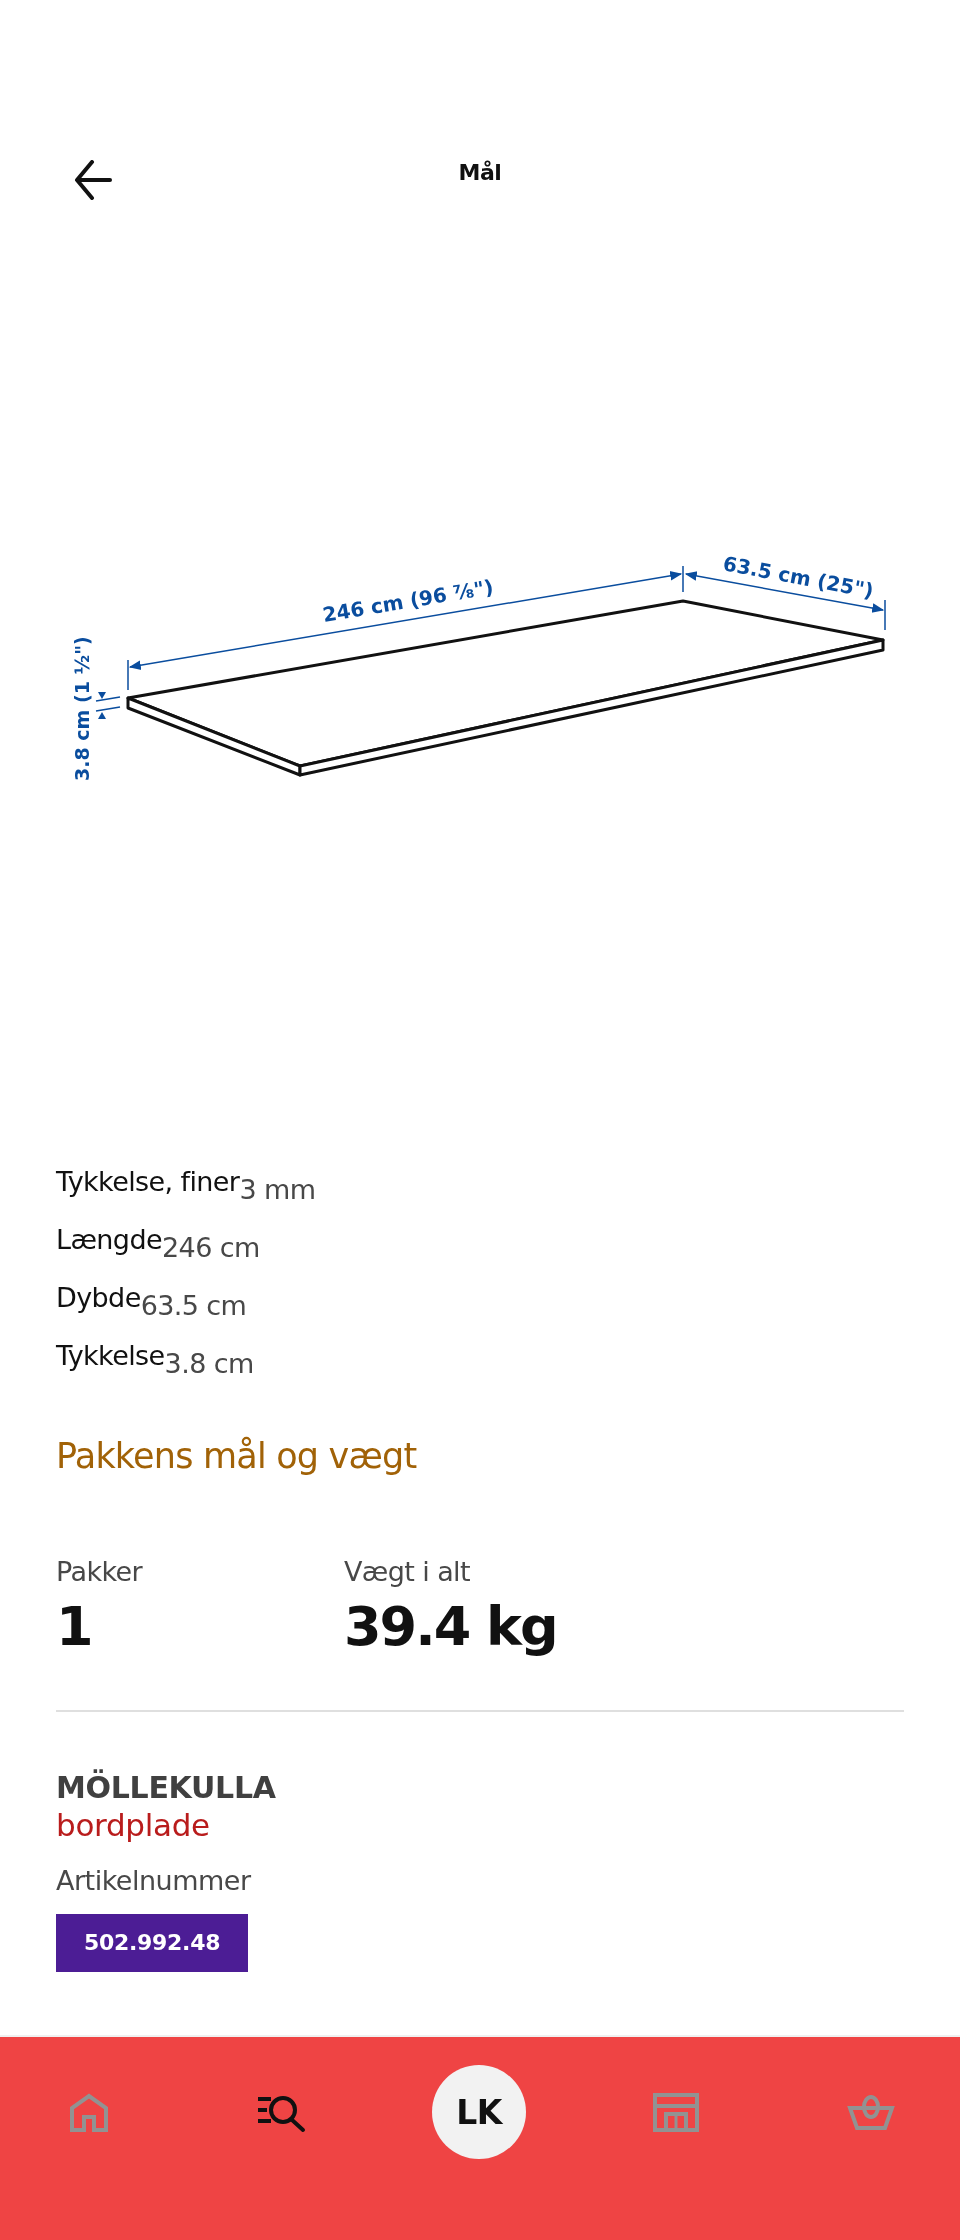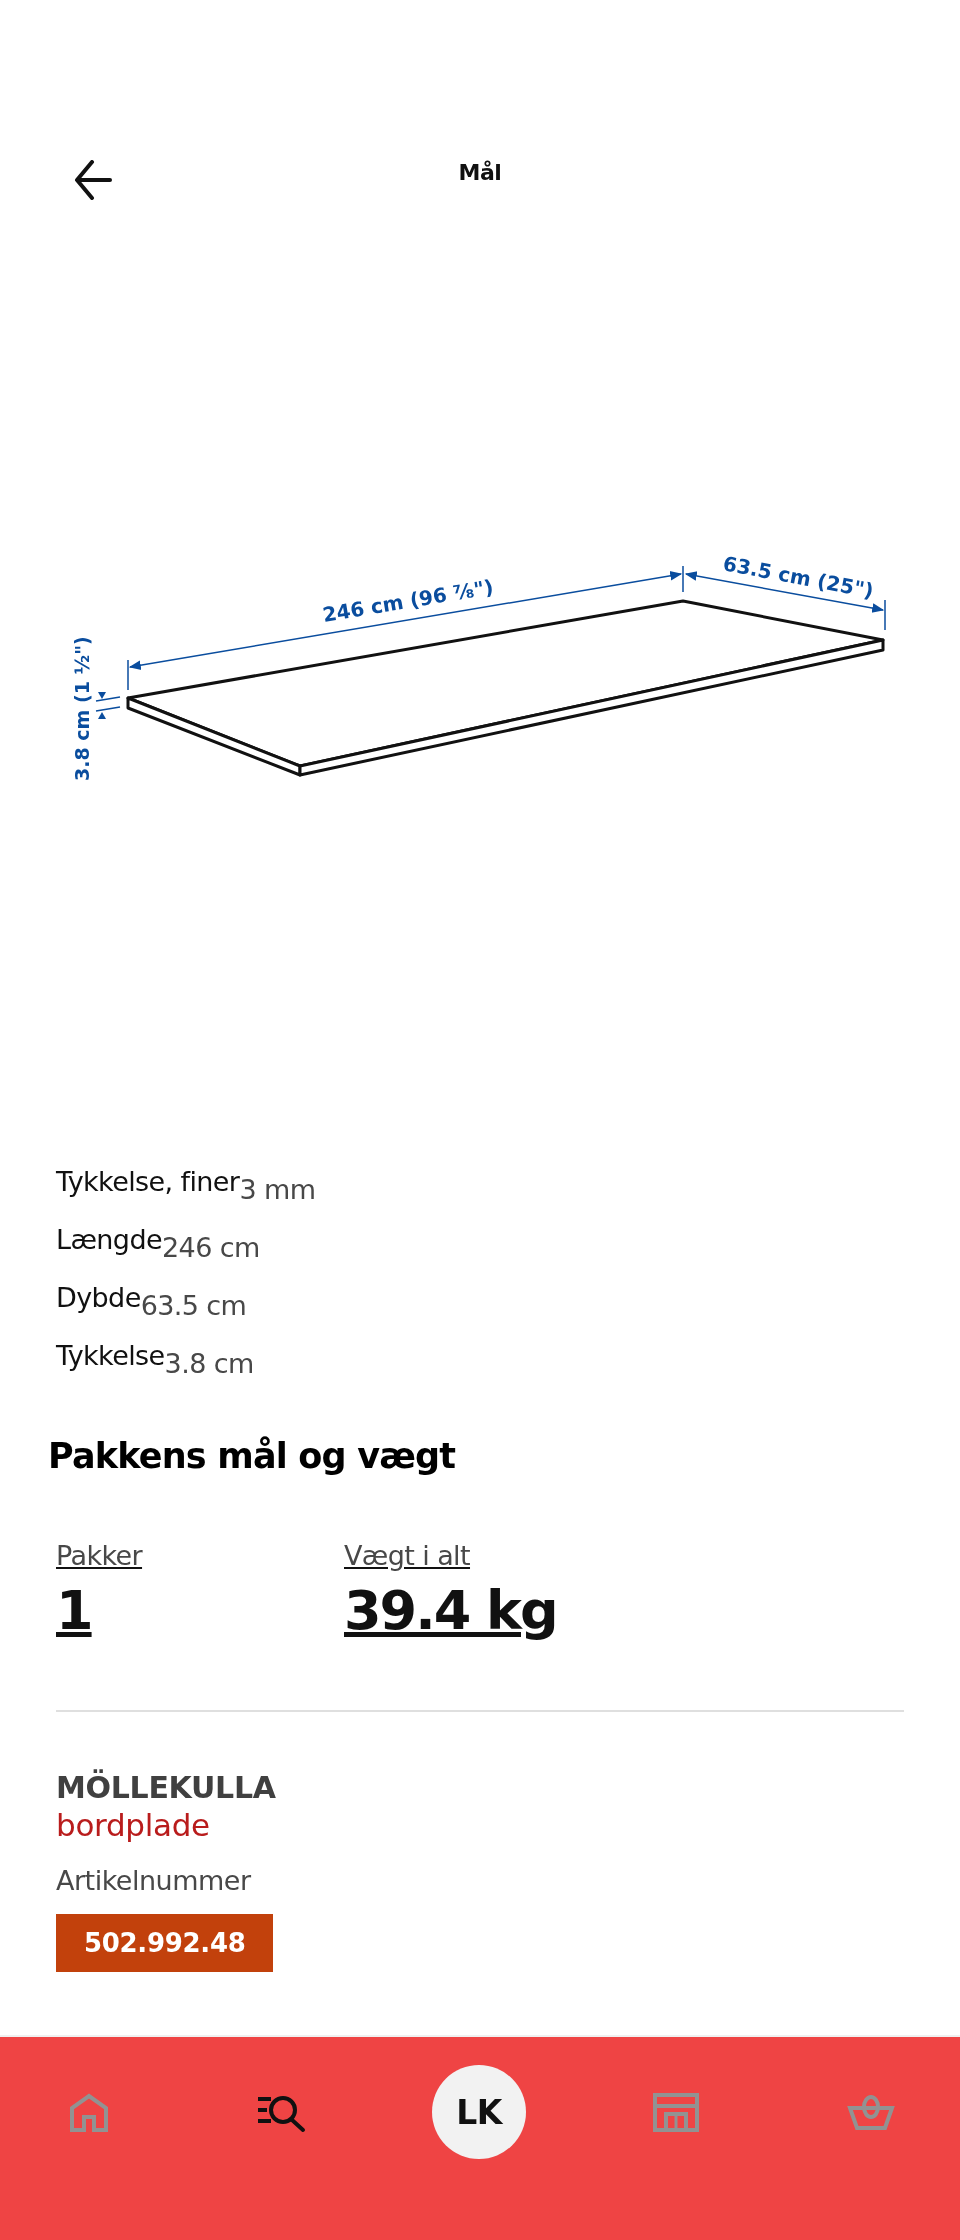--- a/index.html
+++ b/index.html
@@ -11,36 +11,36 @@
     .page-title { position: absolute; left: 0; right: 0; top: 30px; text-align: center; font-size: 22px; font-weight: bold; letter-spacing: -0.5px; color: #111; }
 
     .diagram { position: absolute; left: 0; top: 520px; width: 960px; height: 300px; }
     .diagram svg { position: absolute; left: 0; top: 0; }
 
     .specs { position: absolute; left: 56px; top: 1152px; width: 848px; }
     .spec-row { display: flex; justify-content: flex-start; align-items: center; height: 58px; font-size: 27px; letter-spacing: -0.6px; }
     .spec-label { color: #111111; }
     .spec-value { color: #484848; margin-top: 16px; }
 
-    .pkg-title { position: absolute; left: 48px; top: 1436px; font-size: 35px; font-weight: bold; letter-spacing: -0.8px; color: #000000; }
+    .pkg-title { position: absolute; left: 56px; top: 1436px; font-size: 35px; font-weight: normal; letter-spacing: -0.8px; color: #a16207; }
     .pkg-stats { position: absolute; left: 56px; top: 1540px; width: 848px; height: 120px; }
-    .stat { position: absolute; top: 0; text-decoration: underline; }
+    .stat { position: absolute; top: 16px; }
     .stat-label { font-size: 27px; color: #484848; letter-spacing: -0.6px; white-space: nowrap; }
     .stat-value { font-size: 54px; font-weight: bold; color: #111; letter-spacing: -2px; margin-top: 8px; white-space: nowrap; }
     .stat.s1 { left: 0; }
     .stat.s2 { left: 288px; }
     .stat.s3 { right: 0; text-align: right; }
 
     .divider { position: absolute; left: 56px; top: 1710px; width: 848px; height: 2px; background: #dfdfdf; }
 
     .product { position: absolute; left: 56px; top: 1770px; }
     .product-name { font-size: 30px; font-weight: bold; color: #404040; letter-spacing: -0.3px; }
     .product-type { font-size: 31px; color: #b91c1c; margin-top: 2px; letter-spacing: -0.3px; }
     .article-label { font-size: 27px; color: #484848; margin-top: 22px; letter-spacing: -0.5px; }
-    .article-badge { display: inline-block; margin-top: 18px; background: #c2410c; color: #ffffff; font-size: 26px; font-weight: bold; height: 58px; line-height: 58px; padding: 0 28px; letter-spacing: -0.3px; }
+    .article-badge { display: inline-block; margin-top: 18px; background: #4c1d95; color: #ffffff; font-size: 22px; font-weight: bold; height: 58px; line-height: 58px; padding: 0 28px; letter-spacing: -0.3px; }
 
     .bottom-nav { position: absolute; left: 0; top: 2035px; width: 960px; height: 205px; border-top: 2px solid #f0f0f0; background: #ef4444; }
     .nav-item { position: absolute; top: 28px; width: 96px; height: 96px; display: flex; align-items: center; justify-content: center; cursor: pointer; }
     .nav-home { left: 41px; }
     .nav-search { left: 236px; }
     .nav-profile { left: 432px; border-radius: 50%; background: #f2f2f2; width: 94px; height: 94px; }
     .nav-store { left: 628px; }
     .nav-cart { left: 823px; }
     .avatar-text { font-size: 33px; font-weight: bold; color: #111; letter-spacing: -0.5px; }
   </style>

